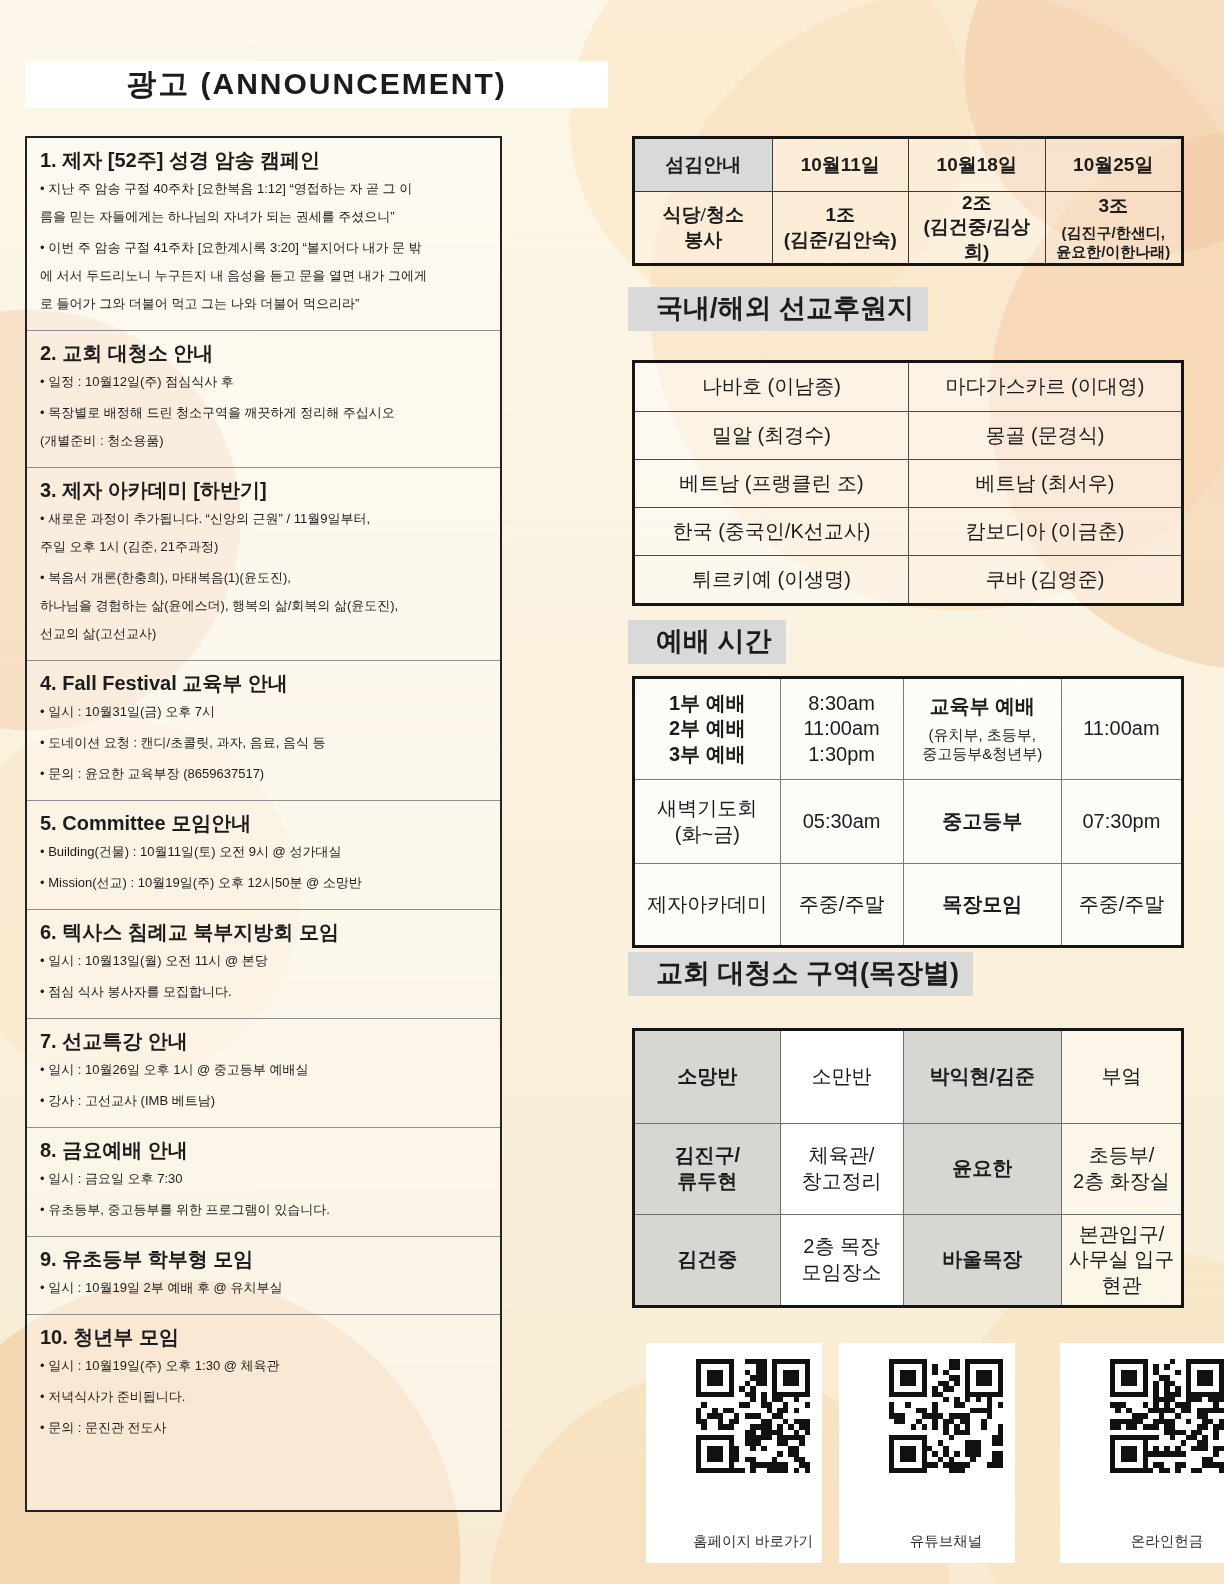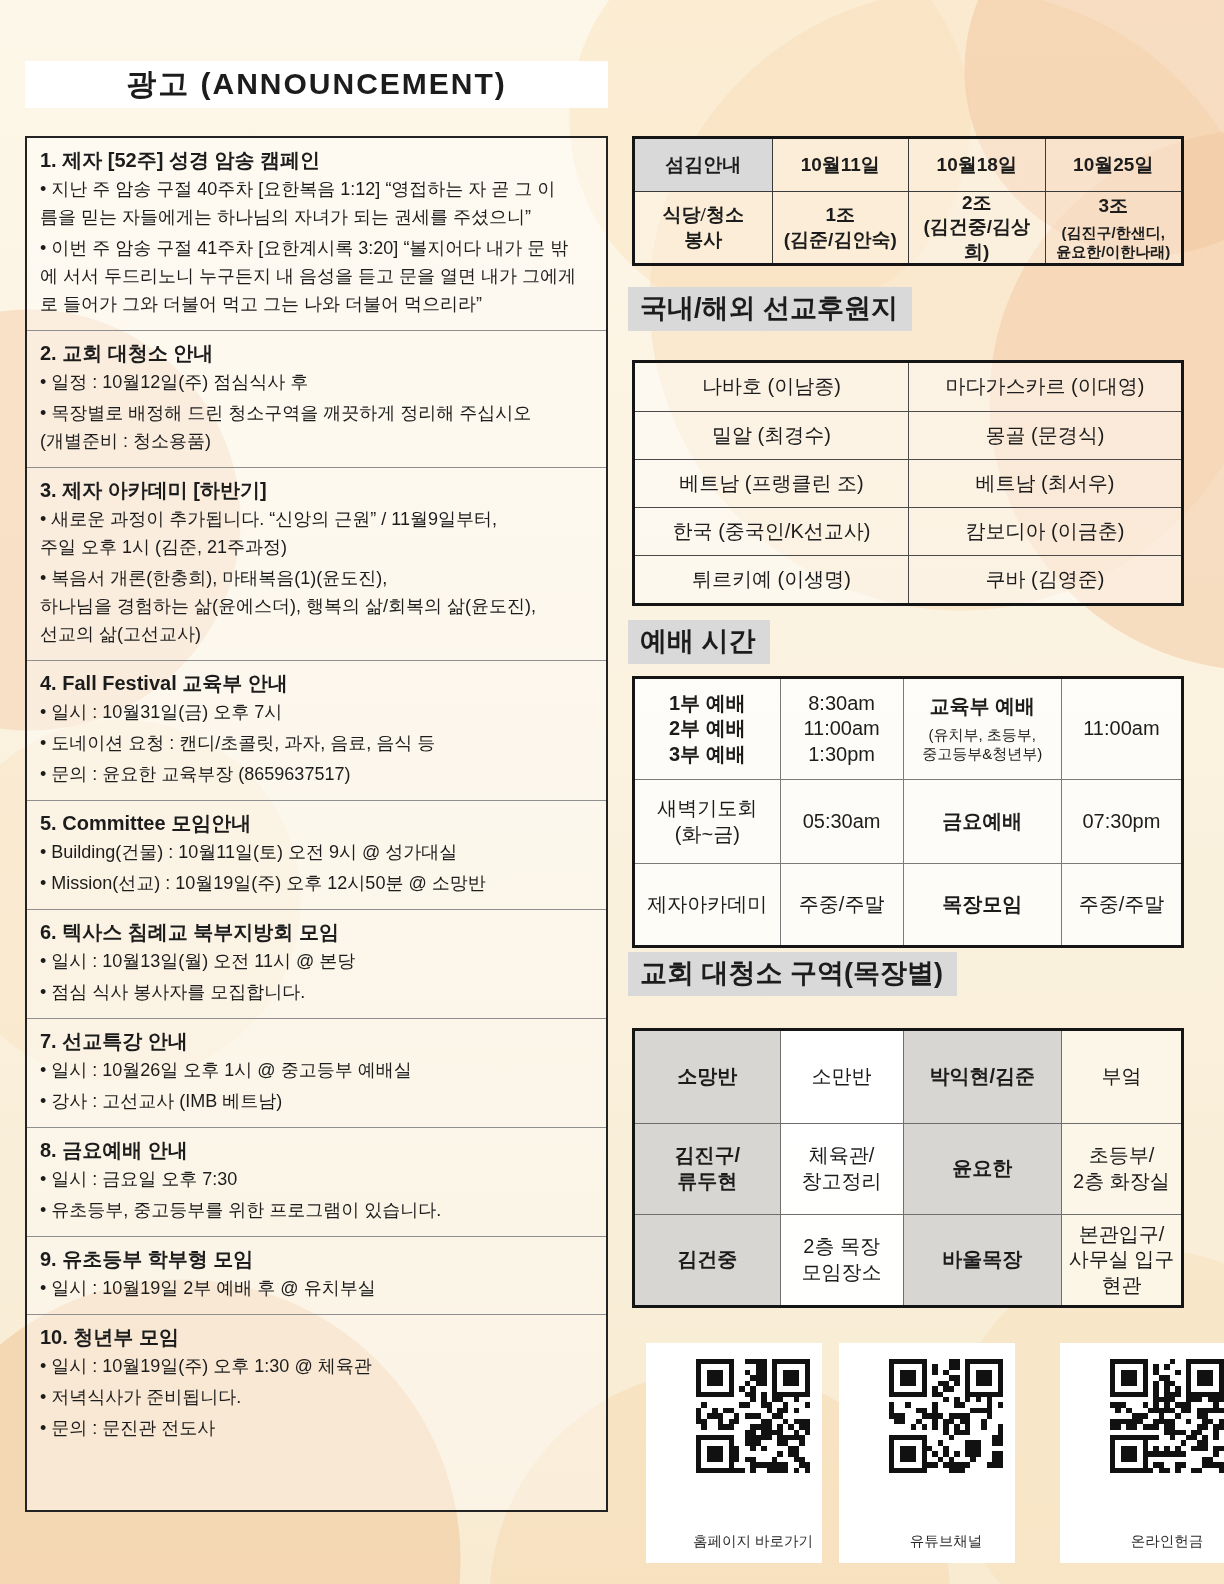--- a/index.html
+++ b/index.html
@@ -27,37 +27,37 @@
   .title-band{
     position:absolute;left:25px;top:61px;width:583px;height:47px;
     background:#ffffff;display:flex;align-items:center;justify-content:center;
   }
   .title-band .t{
     font-size:30px;font-weight:bold;letter-spacing:2px;white-space:nowrap;
   }
 
   
   .board{
-    position:absolute;left:25px;top:136px;width:583px;height:1376px;
+    position:absolute;left:25px;top:136px;width:477px;height:1376px;
     border:2px solid #232323;background:rgba(255,255,255,0.42);
     box-sizing:border-box;overflow:hidden;
   }
   .item{padding:8px 13px 9px 13px;}
   .item + .item{border-top:1px solid #8f8f8f;}
   .item-title{font-weight:bold;font-size:20px;line-height:28px;}
   .bullet{
-    font-size:18px;line-height:28px;white-space:pre-line;
+    font-size:13px;line-height:28px;white-space:pre-line;
     margin:1px 0 3px 0;
   }
   .bullet::before{content:"• ";}
 
   
   .sec-title{
     position:absolute;display:inline-block;background:#d9d9d9;
-    font-size:27px;font-weight:bold;padding:3px 14px 5px 12px;white-space:nowrap;
+    font-size:27px;font-weight:bold;padding:3px 14px 5px 28px;white-space:nowrap;
   }
   .tbl{
     position:absolute;display:grid;box-sizing:border-box;
     border:3px solid #151515;
   }
   .cell{
     display:flex;flex-direction:column;align-items:center;justify-content:center;
     text-align:center;white-space:pre-line;box-sizing:border-box;
     font-size:19px;line-height:1.28;padding:2px 4px;
   }
@@ -258,21 +258,21 @@
     <div class="cell">
       <div class="main bold">교육부 예배</div>
       <div class="sub">(유치부, 초등부,
 중고등부&amp;청년부)</div>
     </div>
     <div class="cell">11:00am</div>
     <div class="cell">새벽기도회
 (화~금)</div>
     <div class="cell">05:30am</div>
     <div class="cell">
-      <div class="main bold">금요예배</div>
+      <div class="main bold">중고등부</div>
       
     </div>
     <div class="cell">07:30pm</div>
     <div class="cell">제자아카데미</div>
     <div class="cell">주중/주말</div>
     <div class="cell">
       <div class="main bold">목장모임</div>
       
     </div>
     <div class="cell">주중/주말</div>

